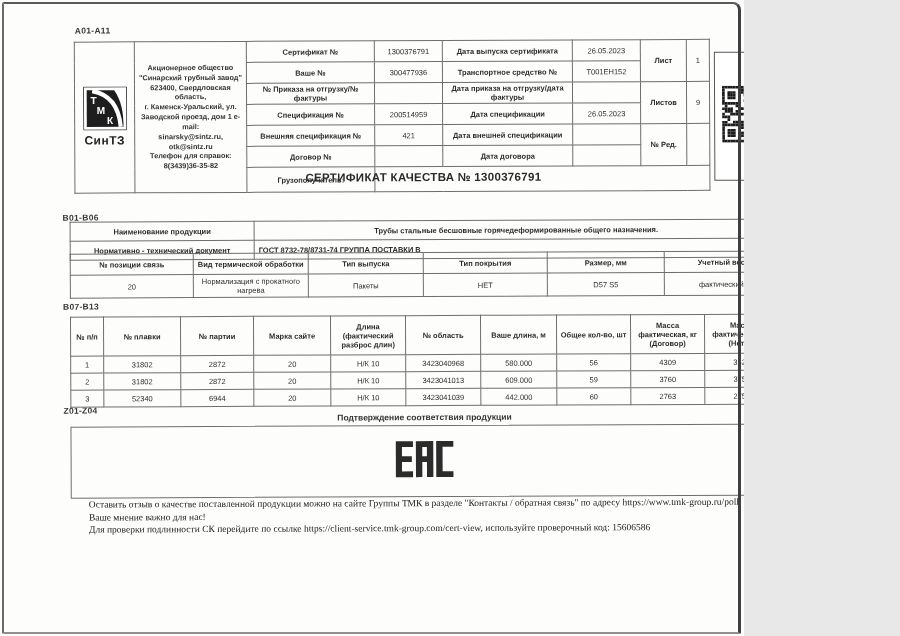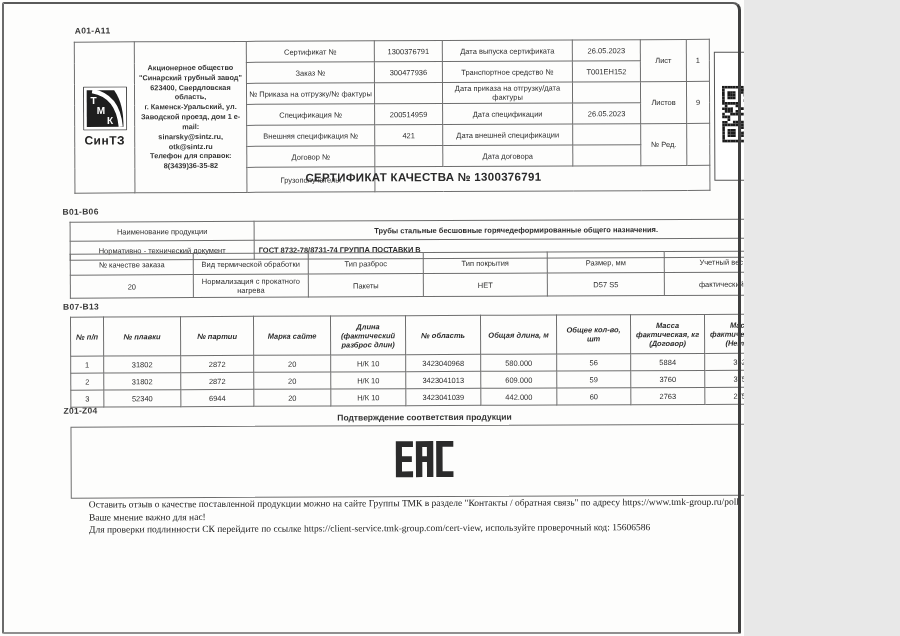--- a/index.html
+++ b/index.html
@@ -10,21 +10,21 @@
         border-right:3px solid #3f3f3f;border-bottom:2px solid #8f8f8f;
         border-radius:2px 8px 2px 2px;pointer-events:none;}
   .inner-right-line{position:absolute;left:884px;top:10px;width:1px;height:612px;background:#c2c2c2;}
   .sheet{position:absolute;left:0;top:0;width:900px;height:636px;transform:rotate(-0.25deg);transform-origin:50% 50%;}
 
   .sec-label{position:absolute;font-size:8.5px;font-weight:700;letter-spacing:.3px;color:#3a3a3a;}
 
   table{border-collapse:collapse;table-layout:fixed;}
   td{border:1px solid #6e6e6e;font-size:7.5px;line-height:1.2;text-align:center;
      vertical-align:middle;padding:1px 2px;overflow:hidden;word-wrap:break-word;}
-  td.lbl{font-weight:400;}
+  td.lbl{font-weight:700;}
   td.val{font-weight:400;}
 
   
   .hdr-table{position:absolute;left:75px;top:40px;width:635px;}
   .hdr-table td{height:18px;}
   .logo-cell{vertical-align:middle;}
   .logo-wrap{display:flex;flex-direction:column;align-items:center;gap:1px;}
   .logo-sub{font-weight:700;font-size:12px;letter-spacing:.5px;color:#222;}
   .company{font-size:7.3px;font-weight:700;white-space:pre-line;line-height:1.35;color:#333;}
 
@@ -35,21 +35,21 @@
              font-size:11.5px;font-weight:700;letter-spacing:.3px;color:#2a2a2a;}
 
   .b1-top{position:absolute;left:70px;top:220px;width:708px;}
   .b1-top td{height:16px;}
   .b1-top td.big-val{font-weight:700;}
   .b1-bot{position:absolute;left:70px;top:252px;width:708px;}
   .b1-bot td{height:18px;}
   .gost{text-align:left;padding-left:4px;font-weight:700;}
 
   .b7-table{position:absolute;left:70px;top:315px;width:708px;}
-  .b7-table td.hcell{height:36px;font-weight:700;font-style:italic;}
+  .b7-table td.hcell{height:36px;font-weight:700;}
   .b7-table td.dcell{height:14px;}
 
   .z-heading{position:absolute;left:70px;top:412px;width:708px;text-align:center;
              font-size:8.5px;font-weight:700;color:#333;}
   .z-box{position:absolute;left:70px;top:425px;width:705px;height:70px;border:1px solid #6e6e6e;
          display:flex;align-items:center;justify-content:center;background:transparent;}
   .sr-only{position:absolute;width:1px;height:1px;overflow:hidden;clip:rect(0 0 0 0);}
 
   .footer{position:absolute;left:88px;top:498px;width:780px;
           font-family:"Liberation Serif", serif;font-size:9.5px;line-height:1.22;color:#222;}
@@ -102,21 +102,21 @@
 8(3439)36-35-82</div>
         </td>
         <td class="lbl">Сертификат №</td>
         <td class="val">1300376791</td>
         <td class="lbl">Дата выпуска сертификата</td>
         <td class="val">26.05.2023</td>
         <td class="lbl" rowspan="2">Лист</td>
         <td class="val" rowspan="2">1</td>
       </tr>
       <tr>
-        <td class="lbl">Заказ №</td>
+        <td class="lbl">Ваше №</td>
         <td class="val">300477936</td>
         <td class="lbl">Транспортное средство №</td>
         <td class="val">T001EH152</td>
       </tr>
       <tr>
         <td class="lbl">№ Приказа на отгрузку/№ фактуры</td>
         <td class="val"></td>
         <td class="lbl">Дата приказа на отгрузку/дата фактуры</td>
         <td class="val"></td>
         <td class="lbl" rowspan="2">Листов</td>
@@ -397,21 +397,21 @@
             <rect x="24.3" y="54" width="2.7" height="2.7" fill="#1b1b1b"></rect>
             <rect x="27" y="54" width="2.7" height="2.7" fill="#1b1b1b"></rect>
             <rect x="40.5" y="54" width="2.7" height="2.7" fill="#1b1b1b"></rect>
             <rect x="43.2" y="54" width="2.7" height="2.7" fill="#1b1b1b"></rect>
             <rect x="48.6" y="54" width="2.7" height="2.7" fill="#1b1b1b"></rect>
           </svg></span>
     </div>
 
     <div class="doc-title">СЕРТИФИКАТ КАЧЕСТВА № 1300376791</div>
 
-    <div class="sec-label" style="left:63px;top:205px;">В01-В06</div>
+    <div class="sec-label" style="left:63px;top:211px;">В01-В06</div>
 
     <table class="b1-top">
       <colgroup>
           <col style="width:184px">
           <col style="width:524px">
         </colgroup>
       <tbody>
           <tr>
         <td class="lbl">Наименование продукции</td>
         <td class="big-val">Трубы стальные бесшовные горячедеформированные общего назначения.</td>
@@ -426,23 +426,23 @@
       <colgroup>
         <col style="width:123px">
           <col style="width:115px">
           <col style="width:115px">
         <col style="width:124px">
           <col style="width:117px">
           <col style="width:114px">
       </colgroup>
       <tbody>
           <tr>
-        <td class="lbl">№ качестве заказа</td>
+        <td class="lbl">№ позиции связь</td>
         <td class="lbl">Вид термической обработки</td>
-        <td class="lbl">Тип разброс</td>
+        <td class="lbl">Тип выпуска</td>
         <td class="lbl">Тип покрытия</td>
         <td class="lbl">Размер, мм</td>
         <td class="lbl">Учетный вес</td>
       </tr>
       <tr>
         <td class="val" style="height:20px">20</td>
         <td class="val">Нормализация с прокатного нагрева</td>
         <td class="val">Пакеты</td>
         <td class="val">НЕТ</td>
         <td class="val">D57 S5</td>
@@ -467,35 +467,35 @@
           <col style="width:74px">
       </colgroup>
       <tbody>
           <tr>
         <td class="hcell">№ п/п</td>
         <td class="hcell">№ плавки</td>
         <td class="hcell">№ партии</td>
         <td class="hcell">Марка сайте</td>
         <td class="hcell">Длина (фактический разброс длин)</td>
         <td class="hcell">№ область</td>
-        <td class="hcell">Общая длина, м</td>
+        <td class="hcell">Ваше длина, м</td>
         <td class="hcell">Общее кол-во, шт</td>
         <td class="hcell">Масса фактическая, кг (Договор)</td>
         <td class="hcell">Масса фактическая, кг (Нетто)</td>
       </tr>
       <tr>
         <td class="dcell">1</td>
         <td class="dcell">31802</td>
         <td class="dcell">2872</td>
         <td class="dcell">20</td>
         <td class="dcell">Н/К 10</td>
         <td class="dcell">3423040968</td>
         <td class="dcell">580.000</td>
         <td class="dcell">56</td>
-        <td class="dcell">5884</td>
+        <td class="dcell">4309</td>
         <td class="dcell">3521</td>
       </tr>
       <tr>
         <td class="dcell">2</td>
         <td class="dcell">31802</td>
         <td class="dcell">2872</td>
         <td class="dcell">20</td>
         <td class="dcell">Н/К 10</td>
         <td class="dcell">3423041013</td>
         <td class="dcell">609.000</td>

